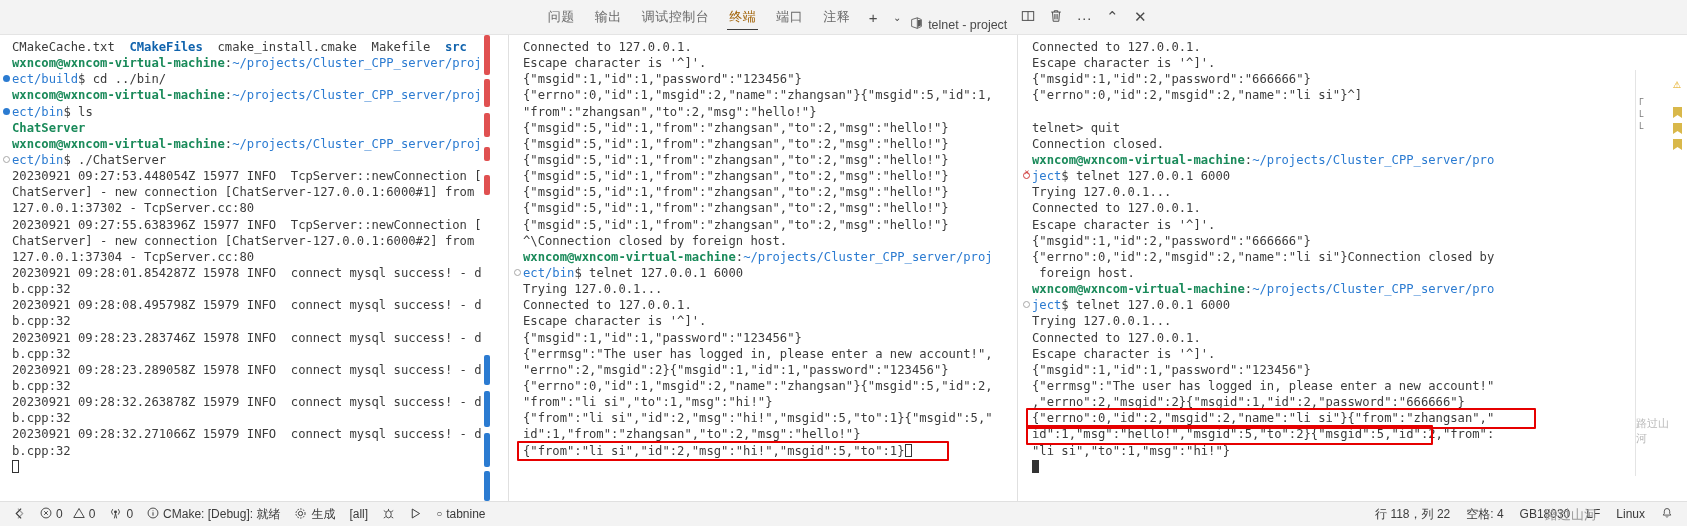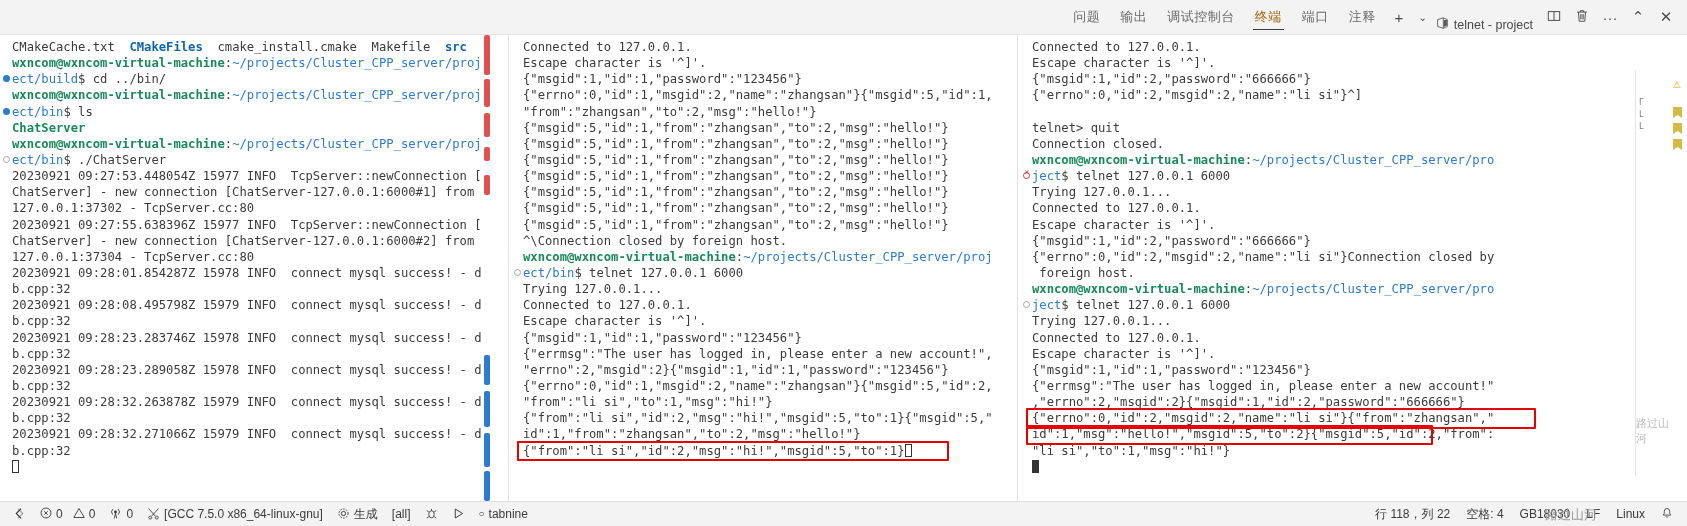--- a/index.html
+++ b/index.html
@@ -15,21 +15,21 @@
     background: #f3f3f3;
     position: relative;
   }
 
   
   .panel-header {
     height: 35px;
     background: #f3f3f3;
     display: flex;
     align-items: stretch;
-    justify-content: flex-end;
+    justify-content: center;
     border-bottom: 1px solid #e4e4e4;
     flex: 0 0 35px;
   }
   .panel-tabs { display: flex; align-items: stretch; padding-left: 12px; }
   .panel-tab {
     display: flex; align-items: center;
     padding: 0 10px;
     font-size: 13px;
     color: #6a6a6a;
     letter-spacing: .5px;
@@ -351,27 +351,26 @@
           <svg width="13" height="13" viewBox="0 0 16 16">
               <circle cx="8" cy="6" r="1.8" fill="#3b3b3b"></circle>
               <path d="M4.6 2.6a5 5 0 0 0 0 6.8 M11.4 2.6a5 5 0 0 1 0 6.8" fill="none" stroke="#3b3b3b" stroke-width="1.1"></path>
               <path d="M8 7.8 L6.6 14 M8 7.8 L9.4 14" stroke="#3b3b3b" stroke-width="1.1"></path>
             </svg>
         </span>
         <span>0</span>
       </div>
       <div class="sb-item">
         <span class="sb-icon">
-          <svg width="13" height="13" viewBox="0 0 16 16">
-              <path d="M2 2 L10 11 M14 2 L6 11" fill="none" stroke="#3b3b3b" stroke-width="1.1"></path>
-              <circle cx="4" cy="13" r="1.8" fill="none" stroke="#3b3b3b" stroke-width="1.1"></circle>
-              <circle cx="12" cy="13" r="1.8" fill="none" stroke="#3b3b3b" stroke-width="1.1"></circle>
-            </svg>
-        </span>
-        <span>[GCC 7.5.0 x86_64-linux-gnu]</span>
+          <svg width="12" height="12" viewBox="0 0 16 16">
+              <circle cx="8" cy="8" r="6.6" fill="none" stroke="#3b3b3b" stroke-width="1.2"></circle>
+              <path d="M8 7 V11.5 M8 4.6 v.9" stroke="#3b3b3b" stroke-width="1.3"></path>
+            </svg>
+        </span>
+        <span>CMake: [Debug]: 就绪</span>
       </div>
       <div class="sb-item">
         <span class="sb-icon">
           <svg width="13" height="13" viewBox="0 0 16 16">
               <circle cx="8" cy="8" r="2.6" fill="none" stroke="#3b3b3b" stroke-width="1.2"></circle>
               <circle cx="8" cy="8" r="5.6" fill="none" stroke="#3b3b3b" stroke-width="1.2" stroke-dasharray="2 1.6"></circle>
             </svg>
         </span>
         <span>生成</span>
       </div>

